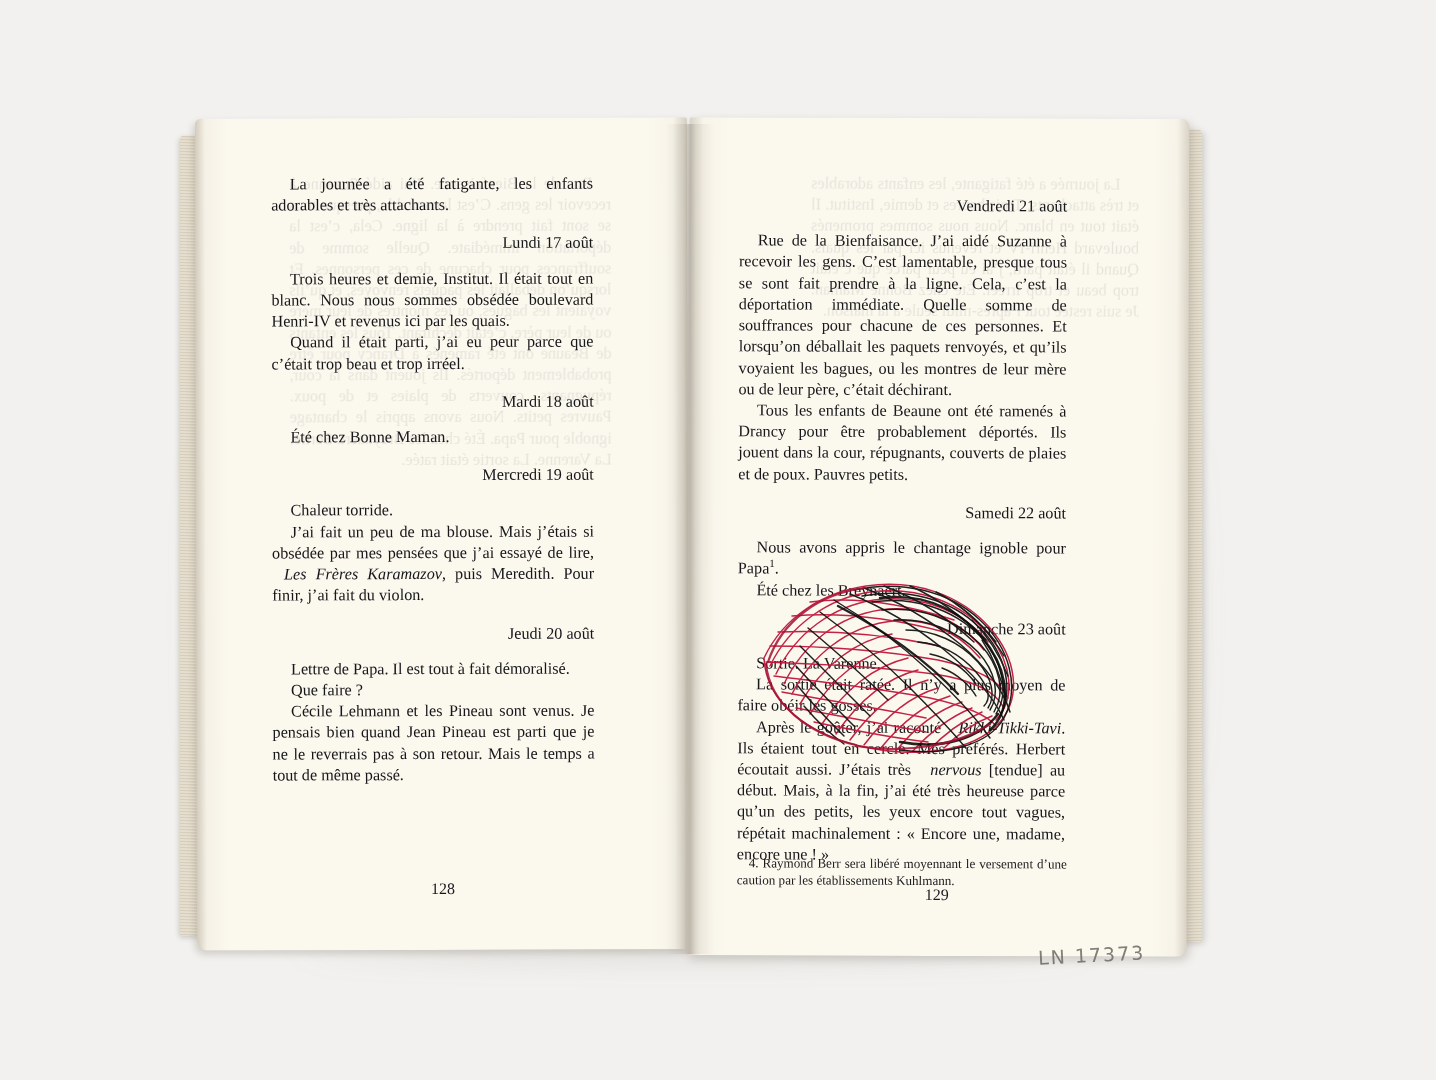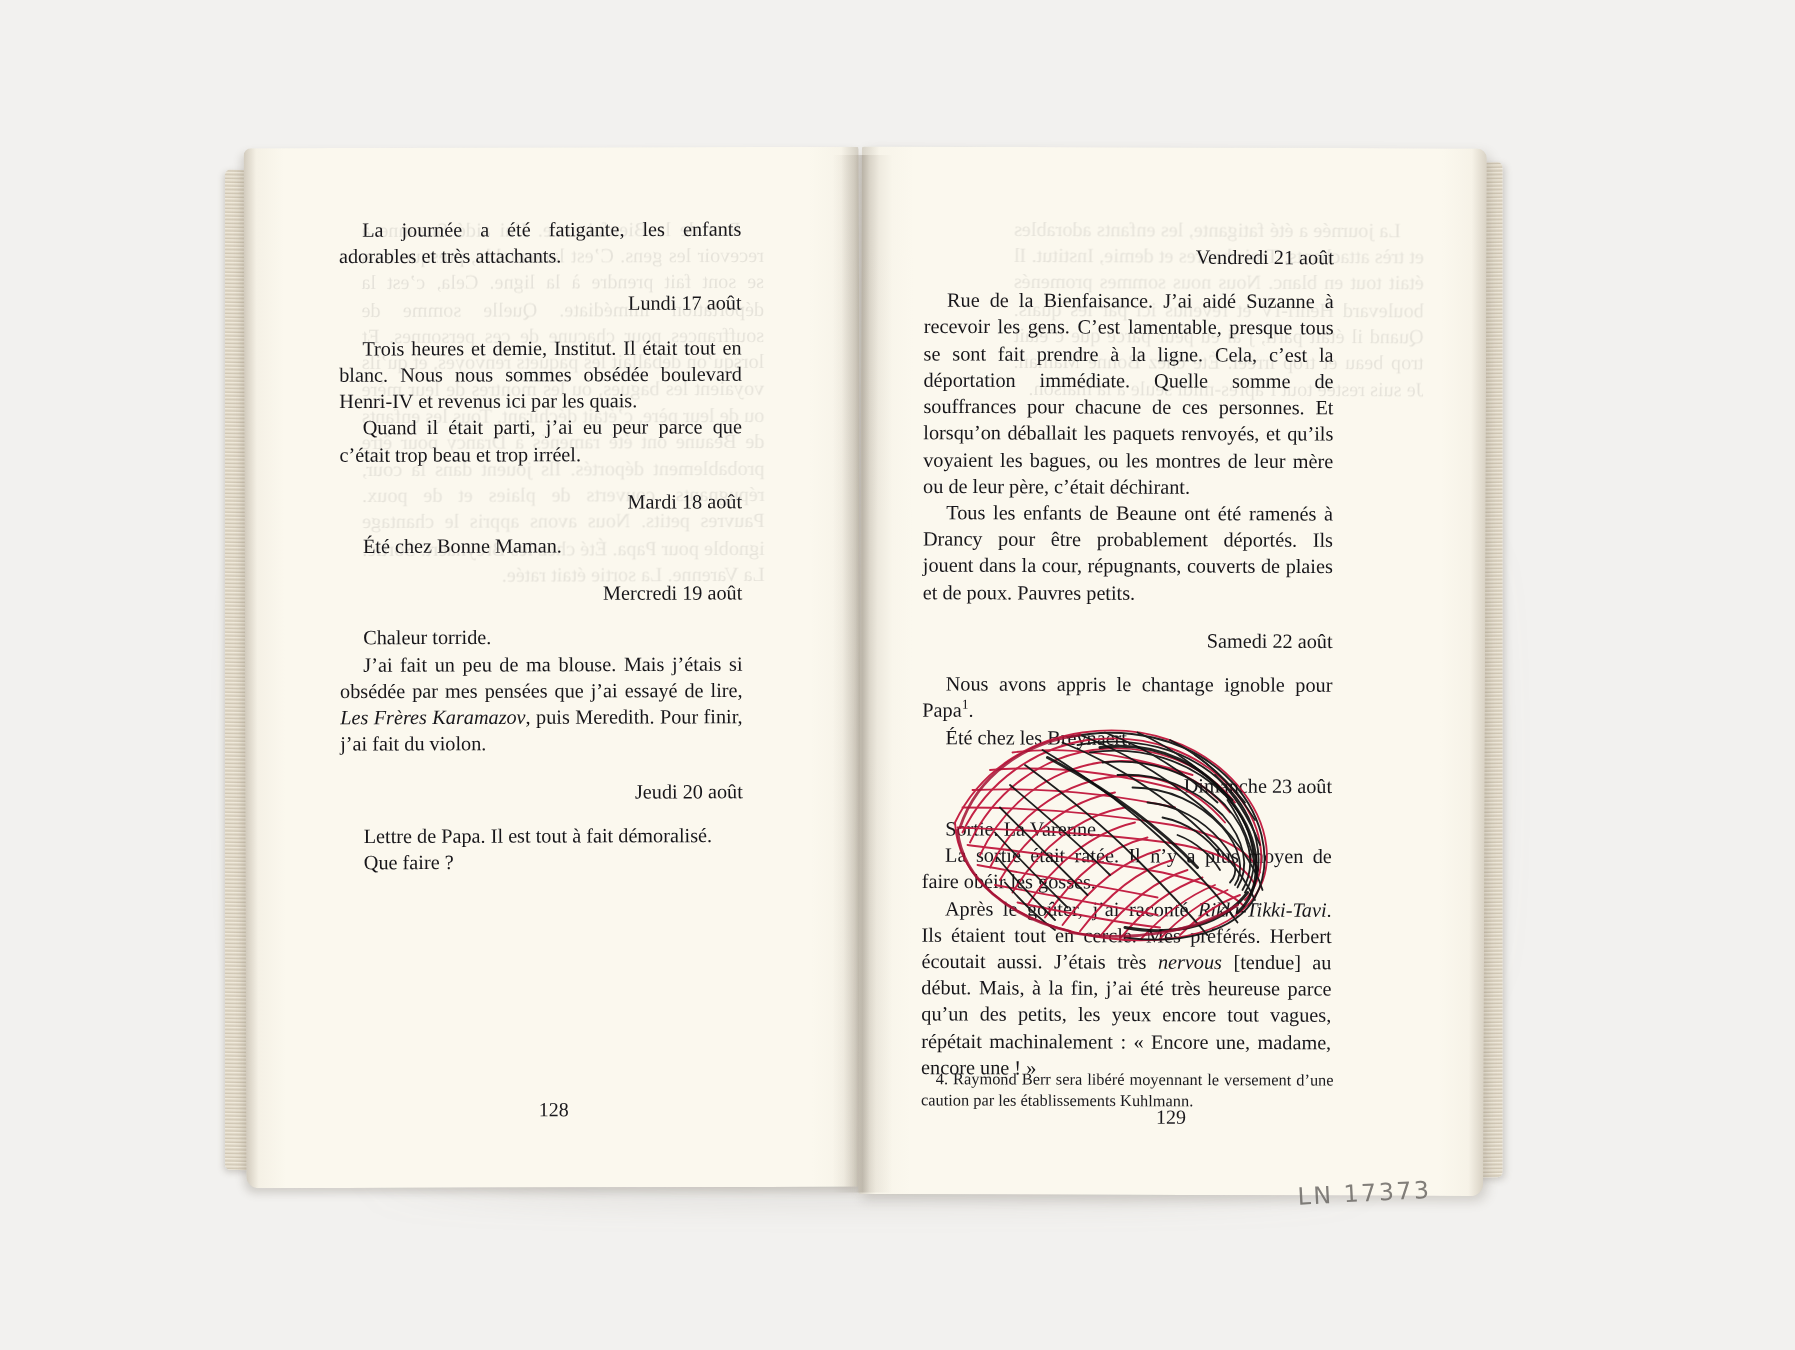--- a/index.html
+++ b/index.html
@@ -120,21 +120,21 @@
   .date {
     text-align: right;
     font-size: 16.2px;
     margin: 17px 0 14px 0;
   }
   .date.first { margin-top: 22px; }
   p.para {
     margin: 0;
     text-indent: 1.15em;
   }
-  .it { font-style: italic; }
+  .it { font-style: italic; margin-left: 12px; }
   sup { font-size: 0.68em; vertical-align: super; line-height: 0; }
 
   .footnote {
     position: absolute;
     left: 50px;
     top: 738px;
     width: 330px;
     font-size: 13.1px;
     line-height: 1.28;
     color: #1b1a1e;
@@ -223,20 +223,21 @@
 
       <p class="para">Chaleur torride.</p>
       <p class="para">
         <span>J’ai fait un peu de ma blouse. Mais j’étais si obsédée par mes pensées que j’ai essayé de lire, </span><span class="it">Les Frères Karamazov</span><span>, puis Meredith. Pour finir, j’ai fait du violon.</span>
       </p>
 
       <div class="date">Jeudi 20 août</div>
 
       <p class="para">Lettre de Papa. Il est tout à fait démoralisé.</p>
       <p class="para">Que faire ?</p>
+      <p class="para">Cécile Lehmann et les Pineau sont venus. Je pensais bien quand Jean Pineau est parti que je ne le reverrais pas à son retour. Mais le temps a tout de même passé.</p>
 
     </div>
 
     <div class="folio" id="folio-left">128</div>
   </div>
 
   <div class="page" id="page-right">
 
     <div class="bleed">
       <div class="textcol" style="left:50px;width:328px;">

